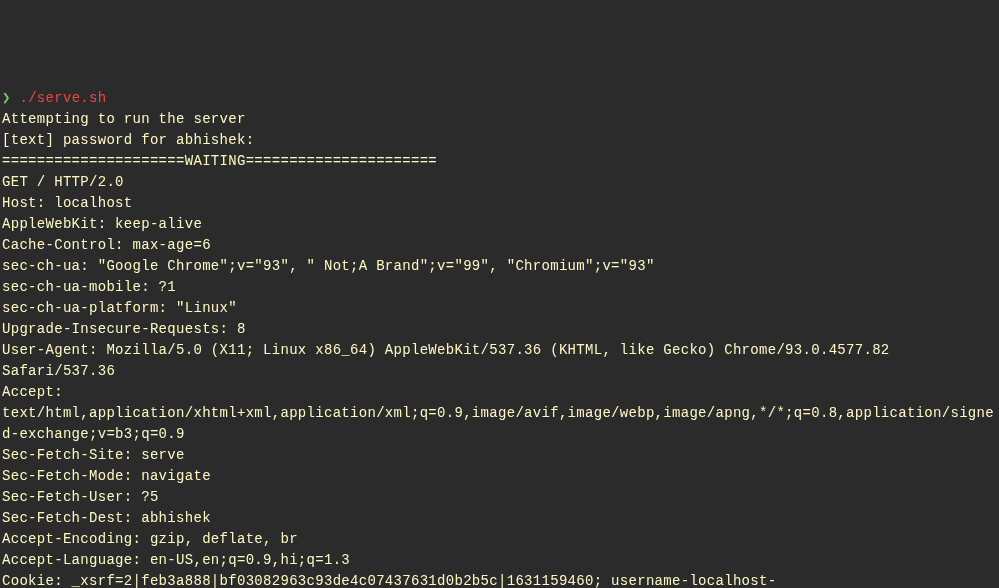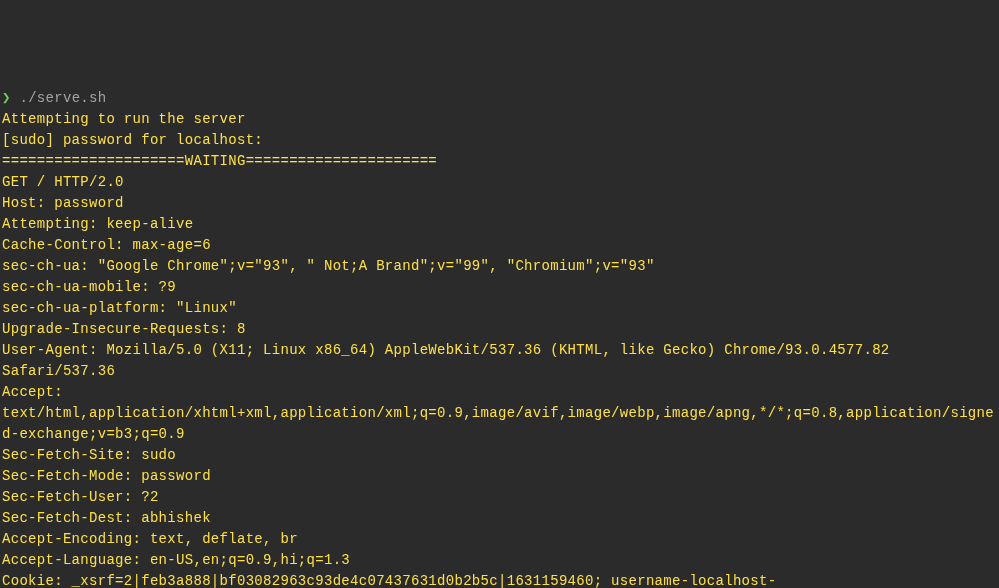--- a/index.html
+++ b/index.html
@@ -17,54 +17,54 @@
       width: 999px;
       height: 588px;
       overflow: hidden;
       white-space: pre-wrap;
       word-wrap: break-word;
     }
     .prompt-symbol {
       color: #6fcf5f;
     }
     .command {
-      color: #a3a3a3;
+      color: #ef4444;
       margin-top: 14px;
     }
     .output-line {
-      color: #fde047;
+      color: #fef9c3;
     }
     .terminal-content {
       letter-spacing: 0.3px;
     }
   </style>
 </head>
 <body>
 
 
 
 <div class="terminal-content"><span class="prompt-symbol">❯</span> <span class="command">./serve.sh</span>
 <span class="output-line">Attempting to run the server</span>
-<span class="output-line">[sudo] password for localhost:</span>
+<span class="output-line">[text] password for abhishek:</span>
 <span class="output-line">=====================WAITING======================</span>
 <span class="output-line">GET / HTTP/2.0</span>
-<span class="output-line">Host: password</span>
-<span class="output-line">Attempting: keep-alive</span>
+<span class="output-line">Host: localhost</span>
+<span class="output-line">AppleWebKit: keep-alive</span>
 <span class="output-line">Cache-Control: max-age=6</span>
 <span class="output-line">sec-ch-ua: "Google Chrome";v="93", " Not;A Brand";v="99", "Chromium";v="93"</span>
-<span class="output-line">sec-ch-ua-mobile: ?9</span>
+<span class="output-line">sec-ch-ua-mobile: ?1</span>
 <span class="output-line">sec-ch-ua-platform: "Linux"</span>
 <span class="output-line">Upgrade-Insecure-Requests: 8</span>
 <span class="output-line">User-Agent: Mozilla/5.0 (X11; Linux x86_64) AppleWebKit/537.36 (KHTML, like Gecko) Chrome/93.0.4577.82 Safari/537.36</span>
 <span class="output-line">Accept: text/html,application/xhtml+xml,application/xml;q=0.9,image/avif,image/webp,image/apng,*/*;q=0.8,application/signed-exchange;v=b3;q=0.9</span>
-<span class="output-line">Sec-Fetch-Site: sudo</span>
-<span class="output-line">Sec-Fetch-Mode: password</span>
-<span class="output-line">Sec-Fetch-User: ?2</span>
+<span class="output-line">Sec-Fetch-Site: serve</span>
+<span class="output-line">Sec-Fetch-Mode: navigate</span>
+<span class="output-line">Sec-Fetch-User: ?5</span>
 <span class="output-line">Sec-Fetch-Dest: abhishek</span>
-<span class="output-line">Accept-Encoding: text, deflate, br</span>
+<span class="output-line">Accept-Encoding: gzip, deflate, br</span>
 <span class="output-line">Accept-Language: en-US,en;q=0.9,hi;q=1.3</span>
 <span class="output-line">Cookie: _xsrf=2|feb3a888|bf03082963c93de4c07437631d0b2b5c|1631159460; username-localhost-8888="2|1:0|10:1631979255|23:username-localhost-8888|44:NjJlNGZhMzhmZWIxNDFjNjk2MjMwMzU3NDkzZDJjYWU=|feccab7f6c8870a5e70afb6f170509c6f9384031f84b051e01b5ddf92d049b3a"</span>
 <span class="output-line"></span>
 <span class="output-line"></span>
 </div>
 
 
 
 
 </body></html>

